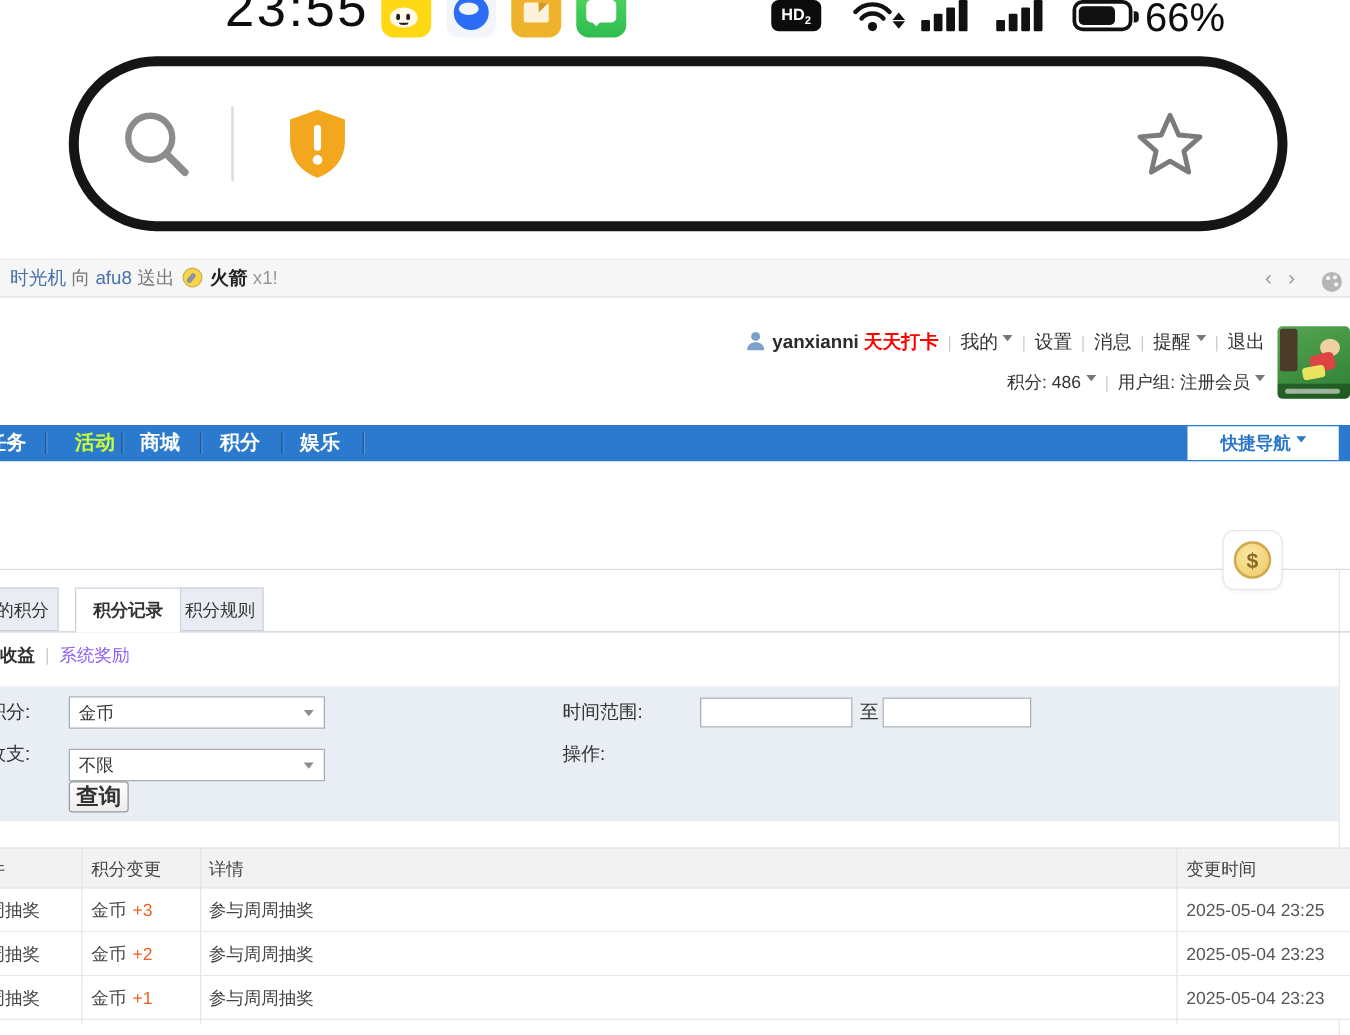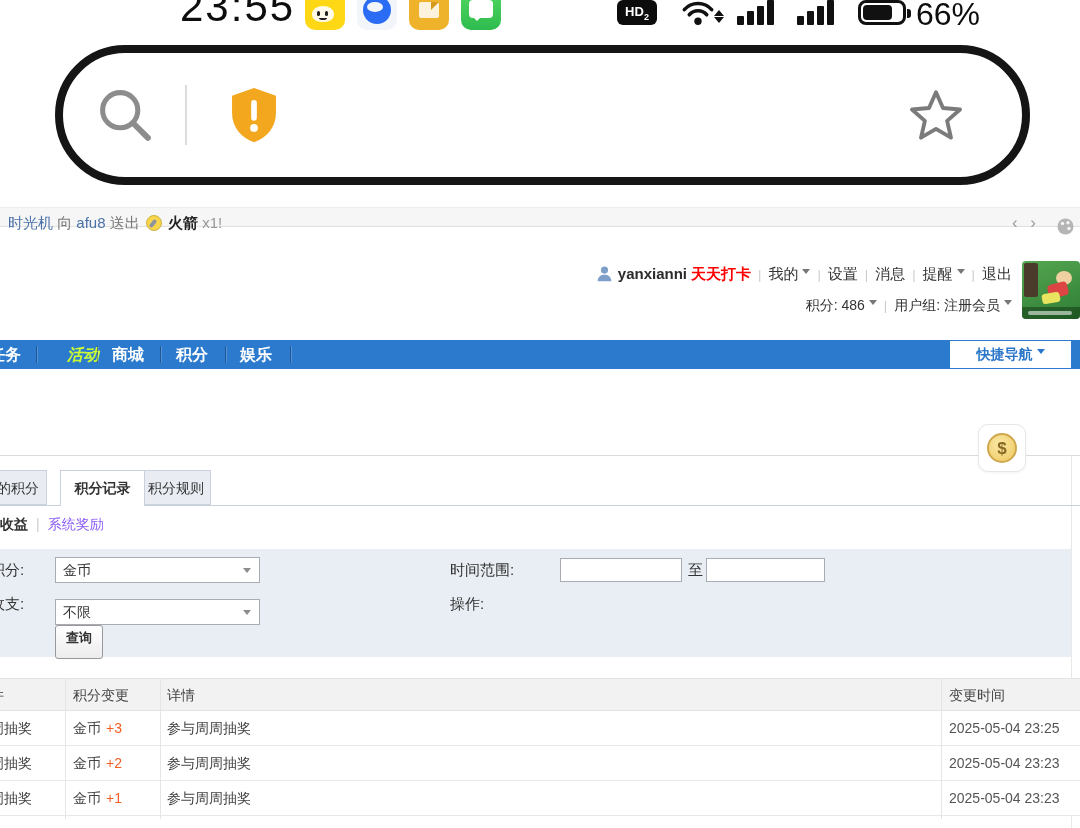--- a/index.html
+++ b/index.html
@@ -46,21 +46,21 @@
 
   
   #pill { position:absolute; left:55px; top:45px; width:975px; height:140px; border:8px solid #151515; border-radius:80px; background:#fff; }
   .pill-search { position:absolute; left:30px; top:30px; }
   .pill-div { position:absolute; left:122px; top:32px; width:2px; height:60px; background:#dcdcdc; }
   .pill-shield { position:absolute; left:160px; top:30px; }
   .pill-q { position:absolute; left:242px; top:34px; font-size:46px; color:#1a1a1a; font-weight:500; letter-spacing:2px; white-space:nowrap; }
   .pill-star { position:absolute; right:55px; top:32px; }
 
   
-  #broadcast { position:absolute; left:0; top:207px; width:1080px; height:20px; background:#f6f6f7; border-top:1px solid #ececec; border-bottom:1px solid #e1e1e1; font-size:15px; line-height:29px;padding-left:48px; }
+  #broadcast { position:absolute; left:0; top:207px; width:1080px; height:31px; background:#f6f6f7; border-top:1px solid #ececec; border-bottom:1px solid #e1e1e1; font-size:15px; line-height:29px;padding-left:48px; }
   #broadcast .txt { position:absolute; left:8px; top:0; white-space:nowrap; color:#777; }
   #broadcast a.lnk { color:#4a72a8; text-decoration:none; }
   #broadcast .gift-name { color:#222; font-weight:bold; }
   #broadcast .count { color:#999; }
   .gift-ico { display:inline-block; width:16px; height:16px; border-radius:50%; background:#f7d64a; border:1px solid #cdb144; vertical-align:-3px; position:relative; margin:0 2px; }
   .gift-ico i { position:absolute; left:4px; top:3px; width:4px; height:9px; background:#8d94a0; border-radius:2px; transform:rotate(40deg); }
   .bc-ctrl { position:absolute; right:40px; top:0; color:#9b9b9b; font-size:17px; letter-spacing:4px; }
   .bc-palette { position:absolute; right:6px; top:7px; }
 
   
@@ -76,21 +76,21 @@
   #avatar .door { position:absolute; left:2px; top:2px; width:14px; height:34px; background:#4b3b2a; border-radius:2px; }
   #avatar .head { position:absolute; left:34px; top:10px; width:16px; height:14px; background:#f0cfa0; border-radius:50%; }
   #avatar .shirt { position:absolute; left:26px; top:22px; width:20px; height:14px; background:#d44; border-radius:4px; transform:rotate(-15deg); }
   #avatar .pants { position:absolute; left:20px; top:32px; width:18px; height:10px; background:#e8e460; border-radius:3px; transform:rotate(-10deg); }
   #avatar .strip { position:absolute; left:0; bottom:0; width:100%; height:12px; background:rgba(20,60,20,.55); }
   #avatar .strip i { position:absolute; top:4px; left:6px; width:44px; height:4px; background:rgba(255,255,255,.55); border-radius:2px; }
 
   
   #mainnav { position:absolute; left:0; top:340px; width:1080px; height:29px; background:#2b7acd; }
   #mainnav .ni { position:absolute; top:0; height:29px; line-height:29px; font-size:16px; font-weight:bold; color:#fff; white-space:nowrap; }
-  .ni-1 { left:-11px; } .ni-2 { left:67px; color:#ccff33 !important;font-style:italic; } .ni-3 { left:112px; } .ni-4 { left:176px; } .ni-5 { left:240px; }
+  .ni-1 { left:-11px; } .ni-2 { left:60px; color:#ccff33 !important; } .ni-3 { left:112px; } .ni-4 { left:176px; } .ni-5 { left:240px; }
   #mainnav .nd { position:absolute; top:6px; width:1px; height:17px; background:rgba(0,0,0,.28); box-shadow:1px 0 0 rgba(255,255,255,.18); }
   .nd-1 { left:36px; } .nd-2 { left:97px; } .nd-3 { left:160px; } .nd-4 { left:225px; } .nd-5 { left:290px; }
   #quicknav { position:absolute; left:950px; top:1px; width:121px; height:27px; background:#fff; color:#2a76c9; font-size:14px; font-weight:bold; text-align:center; line-height:27px; }
   #quicknav .caret { border-top-color:#2a76c9; }
 
   
   #searchrow { position:absolute; left:0; top:369px; width:1080px; height:47px; background:#eef1f5; }
   .sr-group { position:absolute; left:-60px; top:11px; width:372px; height:34px; background:#fff; border:1px solid #cfd3d9; }
   .sr-div { position:absolute; right:70px; top:4px; width:1px; height:26px; background:#ddd; }
   .sr-type { position:absolute; right:0; top:0; width:70px; height:32px; line-height:32px; text-align:center; color:#8a8f96; font-size:14px; }
@@ -123,21 +123,21 @@
   .lbl-points { left:-10px; top:8px; } .lbl-range { left:450px; top:8px; }
   .lbl-inout { left:-10px; top:42px; } .lbl-op { left:450px; top:42px; }
   .lbl-to { left:688px; top:8px; }
   .sel { position:absolute; height:26px; background:#fff; border:1px solid #a9adb3; font-size:14px; color:#333; line-height:24px; padding-left:7px; }
   .sel .scaret { position:absolute; right:8px; top:10px; width:0; height:0; border:4px solid transparent; border-top:5px solid #8d8d8d; }
   .sel-points { left:55px; top:8px; width:205px; }
   .sel-inout  { left:55px; top:42px; width:205px;margin-top:8px; }
   .sel-op     { left:560px; top:42px; width:206px; }
   .tin { position:absolute; top:9px; height:24px; width:122px; background:#fff; border:1px solid #a9adb3; }
   .tin-1 { left:560px; } .tin-2 { left:706px; width:119px; }
-  #qbtn { position:absolute; left:55px; top:76px; width:48px; height:34px; background:linear-gradient(#fff,#ececec); border:1px solid #999; border-radius:3px; font-size:13px; font-weight:bold; color:#333; text-align:center; line-height:23px; }
+  #qbtn { position:absolute; left:55px; top:76px; width:48px; height:25px; background:linear-gradient(#fff,#ececec); border:1px solid #999; border-radius:3px; font-size:18px; font-weight:bold; color:#333; text-align:center; line-height:23px; }
 
   
   #ptable { position:absolute; left:0; top:678px; width:1080px; }
   .thead { position:relative; height:33px; line-height:33px; background:#f2f2f2; border-top:1px solid #e3e3e3; border-bottom:1px solid #e3e3e3; font-size:14px; color:#444; }
   .trow { position:relative; height:35px; line-height:35px; border-bottom:1px solid #e8e8e8; font-size:14px; color:#444; background:#fff; }
   .c1 { position:absolute; left:-24px; white-space:nowrap; }
   .c2 { position:absolute; left:73px; white-space:nowrap; }
   .c3 { position:absolute; left:167px; white-space:nowrap; }
   .c4 { position:absolute; left:949px; white-space:nowrap; }
   .trow .c4 { color:#555; }

